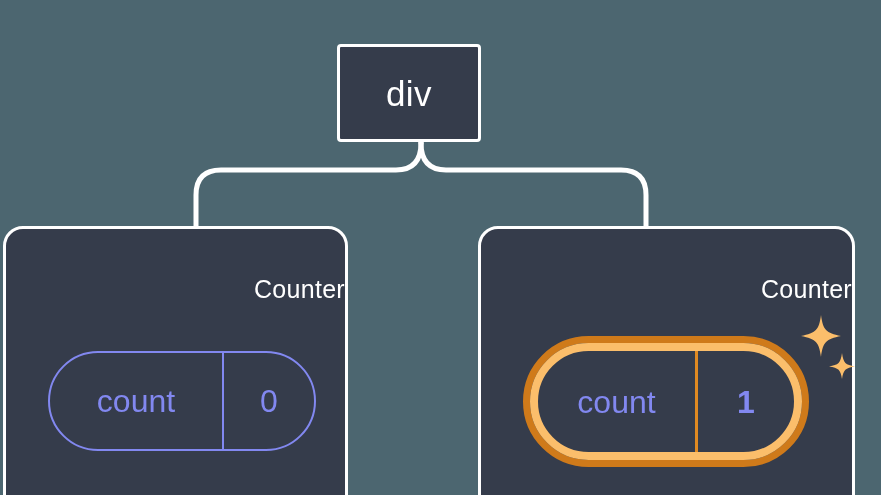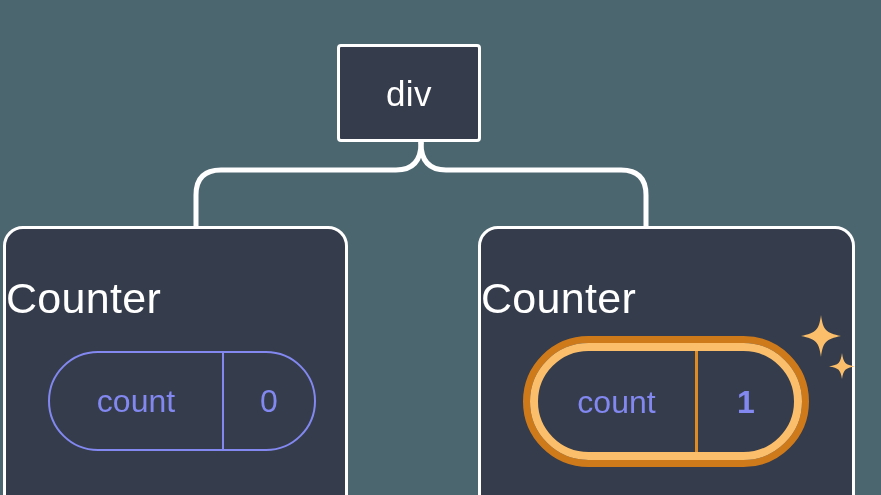--- a/index.html
+++ b/index.html
@@ -58,23 +58,23 @@
     border-radius: 20px;
   }
   .node-child.left  { left: 3px;   width: 345px; }
   .node-child.right { left: 478px; width: 377px; }
 
   .child-title {
     position: absolute;
     top: 48px;
     left: 0;
     right: 0;
-    text-align: left;
+    text-align: right;
     color: #ffffff;
-    font-size: 43px;
+    font-size: 25px;
     line-height: 1;
     letter-spacing: 0.3px;
   }
 
   
   .pill {
     position: absolute;
     box-sizing: border-box;
     display: flex;
     align-items: stretch;

